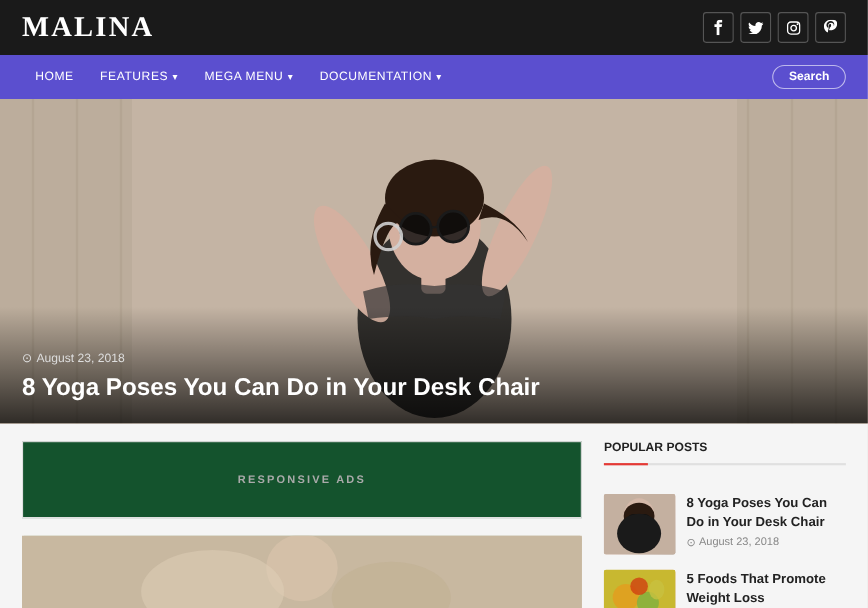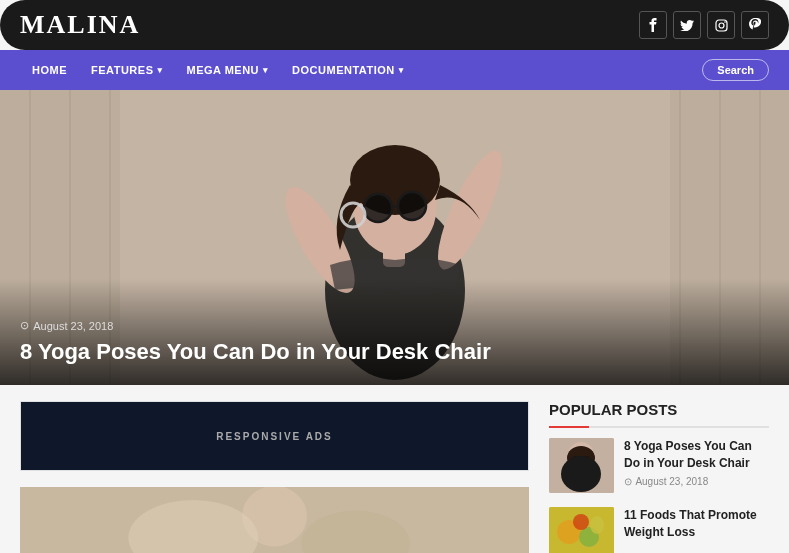--- a/index.html
+++ b/index.html
@@ -5,21 +5,20 @@
     * { margin: 0; padding: 0; box-sizing: border-box; }
     body { font-family: Arial, sans-serif; background: #f5f5f5; width: 789px; }
 
     
     .header {
       background: #1a1a1a;
       display: flex;
       align-items: center;
       justify-content: space-between;
       padding: 10px 20px;
-      border-radius: 25px;
     }
     .logo {
       color: white;
       font-size: 26px;
       font-weight: 900;
       letter-spacing: 2px;
       font-family: Georgia, serif;
     }
     .social-icons {
       display: flex;
@@ -48,21 +47,21 @@
     }
     .nav-items {
       display: flex;
       align-items: center;
       gap: 0;
       flex: 1;
     }
     .nav-item {
       color: white;
       font-size: 11px;
-      font-weight: 700;
+      font-weight: 400;
       text-transform: uppercase;
       padding: 0 12px;
       height: 30px;
       display: flex;
       align-items: center;
       cursor: pointer;
       white-space: nowrap;
       letter-spacing: 0.5px;
     }
     .nav-item .chevron {
@@ -132,21 +131,21 @@
       padding: 16px 20px 0;
     }
 
     
     .left-col {
       flex: 1;
     }
 
     
     .ads-box {
-      background: #0f172a;
+      background: #14532d;
       border: 1px solid #e0e0e0;
       height: 70px;
       display: flex;
       align-items: center;
       justify-content: center;
       margin-bottom: 16px;
     }
     .ads-label {
       color: #aaa;
       font-size: 10px;
@@ -160,25 +159,25 @@
       height: 80px;
       background: linear-gradient(135deg, #c8d4b8, #a0b898, #d8c4a8);
       border-radius: 2px;
     }
 
     
     .right-col {
       width: 220px;
     }
     .popular-posts-title {
-      font-size: 15px;
+      font-size: 11px;
       font-weight: 800;
       text-transform: uppercase;
       color: #222;
-      margin-bottom: 10px;
+      margin-bottom: 26px;
       border-bottom: 2px solid #e0e0e0;
       padding-bottom: 8px;
       position: relative;
     }
     .popular-posts-title::after {
       content: '';
       position: absolute;
       bottom: -2px;
       left: 0;
       width: 40px;
@@ -371,19 +370,19 @@
         <div class="popular-thumb thumb-2">
           <svg width="65" height="55" viewBox="0 0 65 55" xmlns="http://www.w3.org/2000/svg">
             <rect width="65" height="55" fill="#c8b830"></rect>
             <circle cx="20" cy="25" r="12" fill="#e0a020" opacity="0.9"></circle>
             <circle cx="40" cy="30" r="10" fill="#80b040" opacity="0.8"></circle>
             <circle cx="32" cy="15" r="8" fill="#d04010" opacity="0.8"></circle>
             <ellipse cx="48" cy="18" rx="7" ry="9" fill="#c8c040" opacity="0.8"></ellipse>
           </svg>
         </div>
         <div class="popular-info">
-          <div class="popular-title">11 Foods That Promote Weight Loss</div>
+          <div class="popular-title">5 Foods That Promote Weight Loss</div>
         </div>
       </div>
     </div>
 
   </div>
 </div>
 
 </body></html>

